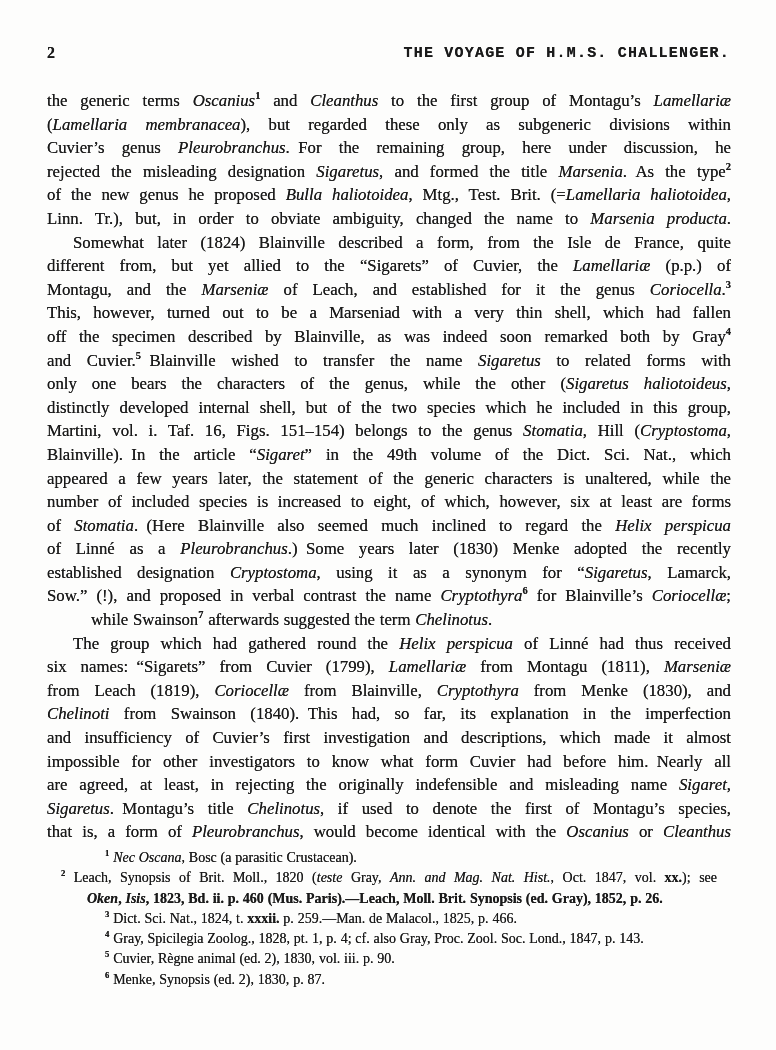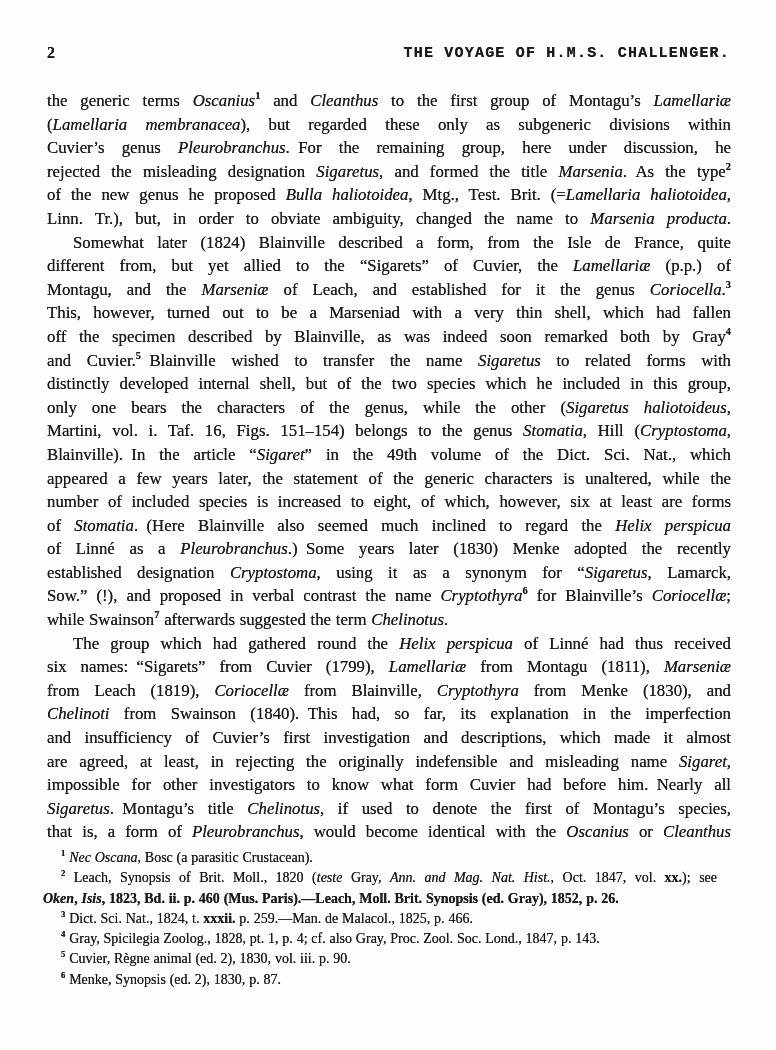--- a/index.html
+++ b/index.html
@@ -28,21 +28,21 @@
   .footnotes{
     position:absolute;top:848px;left:33px;width:684px;
     font-size:14px;line-height:20.3px;word-spacing:.3px;
   }
   .line{
     white-space:nowrap;overflow:hidden;
     text-align:justify;text-align-last:justify;
     height:23.6px;
   }
   .footnotes .line{height:20.3px;}
-  .line.nj{text-align-last:left;}
+  .line.nj{text-align-last:left;margin-left:44px;}
   .line.ind{text-indent:26px;}
   .line.fn-first{padding-left:28px;}
   .line.fn-cont{padding-left:10px;font-weight:bold;}
   sup{font-size:62%;line-height:0;vertical-align:super;font-weight:600;}
   i{font-style:italic;}
   b{font-weight:700;}
 </style>
 </head>
 <body>
 
@@ -57,38 +57,38 @@
       <div class="line">Cuvier’s genus <i>Pleurobranchus</i>. For the remaining group, here under discussion, he</div>
       <div class="line">rejected the misleading designation <i>Sigaretus</i>, and formed the title <i>Marsenia</i>. As the type<sup>2</sup></div>
       <div class="line">of the new genus he proposed <i>Bulla haliotoidea</i>, Mtg., Test. Brit. (=<i>Lamellaria haliotoidea</i>,</div>
       <div class="line">Linn. Tr.), but, in order to obviate ambiguity, changed the name to <i>Marsenia producta</i>.</div>
       <div class="line ind">Somewhat later (1824) Blainville described a form, from the Isle de France, quite</div>
       <div class="line">different from, but yet allied to the “Sigarets” of Cuvier, the <i>Lamellariæ</i> (p.p.) of</div>
       <div class="line">Montagu, and the <i>Marseniæ</i> of Leach, and established for it the genus <i>Coriocella</i>.<sup>3</sup></div>
       <div class="line">This, however, turned out to be a Marseniad with a very thin shell, which had fallen</div>
       <div class="line">off the specimen described by Blainville, as was indeed soon remarked both by Gray<sup>4</sup></div>
       <div class="line">and Cuvier.<sup>5</sup> Blainville wished to transfer the name <i>Sigaretus</i> to related forms with</div>
+      <div class="line">only one bears the characters of the genus, while the other (<i>Sigaretus haliotoideus</i>,</div>
       <div class="line">distinctly developed internal shell, but of the two species which he included in this group,</div>
-      <div class="line">only one bears the characters of the genus, while the other (<i>Sigaretus haliotoideus</i>,</div>
       <div class="line">Martini, vol. i. Taf. 16, Figs. 151–154) belongs to the genus <i>Stomatia</i>, Hill (<i>Cryptostoma</i>,</div>
       <div class="line">Blainville). In the article “<i>Sigaret</i>” in the 49th volume of the Dict. Sci. Nat., which</div>
       <div class="line">appeared a few years later, the statement of the generic characters is unaltered, while the</div>
       <div class="line">number of included species is increased to eight, of which, however, six at least are forms</div>
       <div class="line">of <i>Stomatia</i>. (Here Blainville also seemed much inclined to regard the <i>Helix perspicua</i></div>
       <div class="line">of Linné as a <i>Pleurobranchus</i>.) Some years later (1830) Menke adopted the recently</div>
       <div class="line">established designation <i>Cryptostoma</i>, using it as a synonym for “<i>Sigaretus</i>, Lamarck,</div>
       <div class="line">Sow.” (!), and proposed in verbal contrast the name <i>Cryptothyra</i><sup>6</sup> for Blainville’s <i>Coriocellæ</i>;</div>
       <div class="line nj">while Swainson<sup>7</sup> afterwards suggested the term <i>Chelinotus</i>.</div>
       <div class="line ind">The group which had gathered round the <i>Helix perspicua</i> of Linné had thus received</div>
       <div class="line">six names: “Sigarets” from Cuvier (1799), <i>Lamellariæ</i> from Montagu (1811), <i>Marseniæ</i></div>
       <div class="line">from Leach (1819), <i>Coriocellæ</i> from Blainville, <i>Cryptothyra</i> from Menke (1830), and</div>
       <div class="line"><i>Chelinoti</i> from Swainson (1840). This had, so far, its explanation in the imperfection</div>
       <div class="line">and insufficiency of Cuvier’s first investigation and descriptions, which made it almost</div>
+      <div class="line">impossible for other investigators to know what form Cuvier had before him. Nearly all</div>
       <div class="line">are agreed, at least, in rejecting the originally indefensible and misleading name <i>Sigaret</i>,</div>
-      <div class="line">impossible for other investigators to know what form Cuvier had before him. Nearly all</div>
       <div class="line"><i>Sigaretus</i>. Montagu’s title <i>Chelinotus</i>, if used to denote the first of Montagu’s species,</div>
       <div class="line">that is, a form of <i>Pleurobranchus</i>, would become identical with the <i>Oscanius</i> or <i>Cleanthus</i></div>
     </div>
   <div class="footnotes">
       <div class="line nj fn-first"><sup>1</sup> <i>Nec Oscana</i>, Bosc (a parasitic Crustacean).</div>
       <div class="line fn-first"><sup>2</sup> Leach, Synopsis of Brit. Moll., 1820 (<i>teste</i> Gray, <i>Ann. and Mag. Nat. Hist.</i>, Oct. 1847, vol. <b>xx.</b>); see</div>
       <div class="line nj fn-cont"><i>Oken</i>, <i>Isis</i>, 1823, Bd. ii. p. 460 (Mus. Paris).—Leach, Moll. Brit. Synopsis (ed. Gray), 1852, p. 26.</div>
       <div class="line nj fn-first"><sup>3</sup> Dict. Sci. Nat., 1824, t. <b>xxxii.</b> p. 259.—Man. de Malacol., 1825, p. 466.</div>
       <div class="line nj fn-first"><sup>4</sup> Gray, Spicilegia Zoolog., 1828, pt. 1, p. 4; cf. also Gray, Proc. Zool. Soc. Lond., 1847, p. 143.</div>
       <div class="line nj fn-first"><sup>5</sup> Cuvier, Règne animal (ed. 2), 1830, vol. iii. p. 90.</div>

